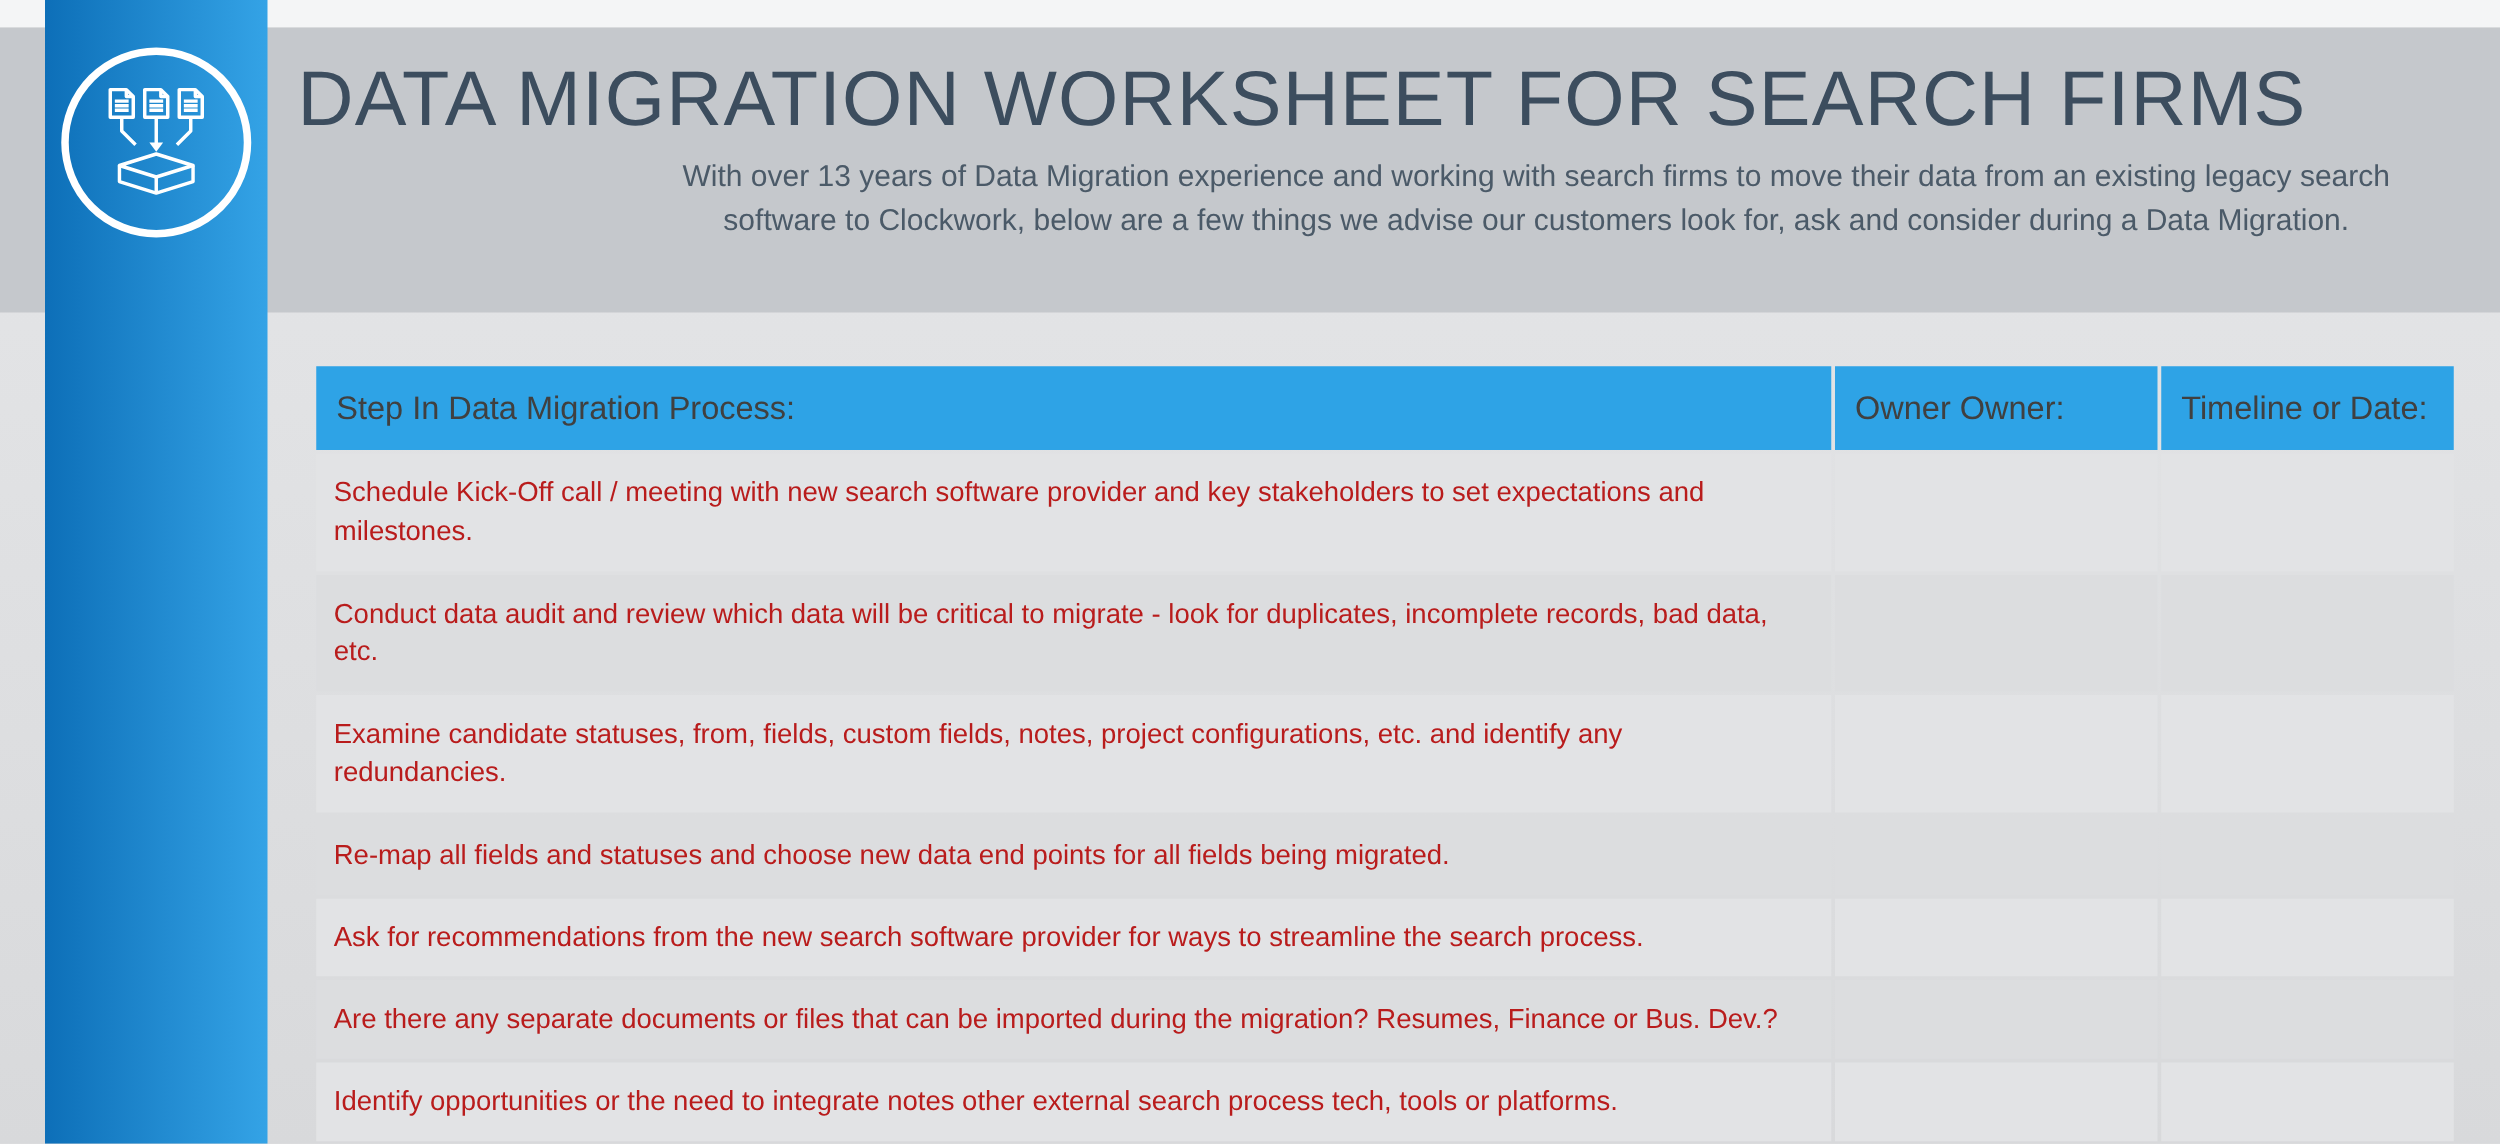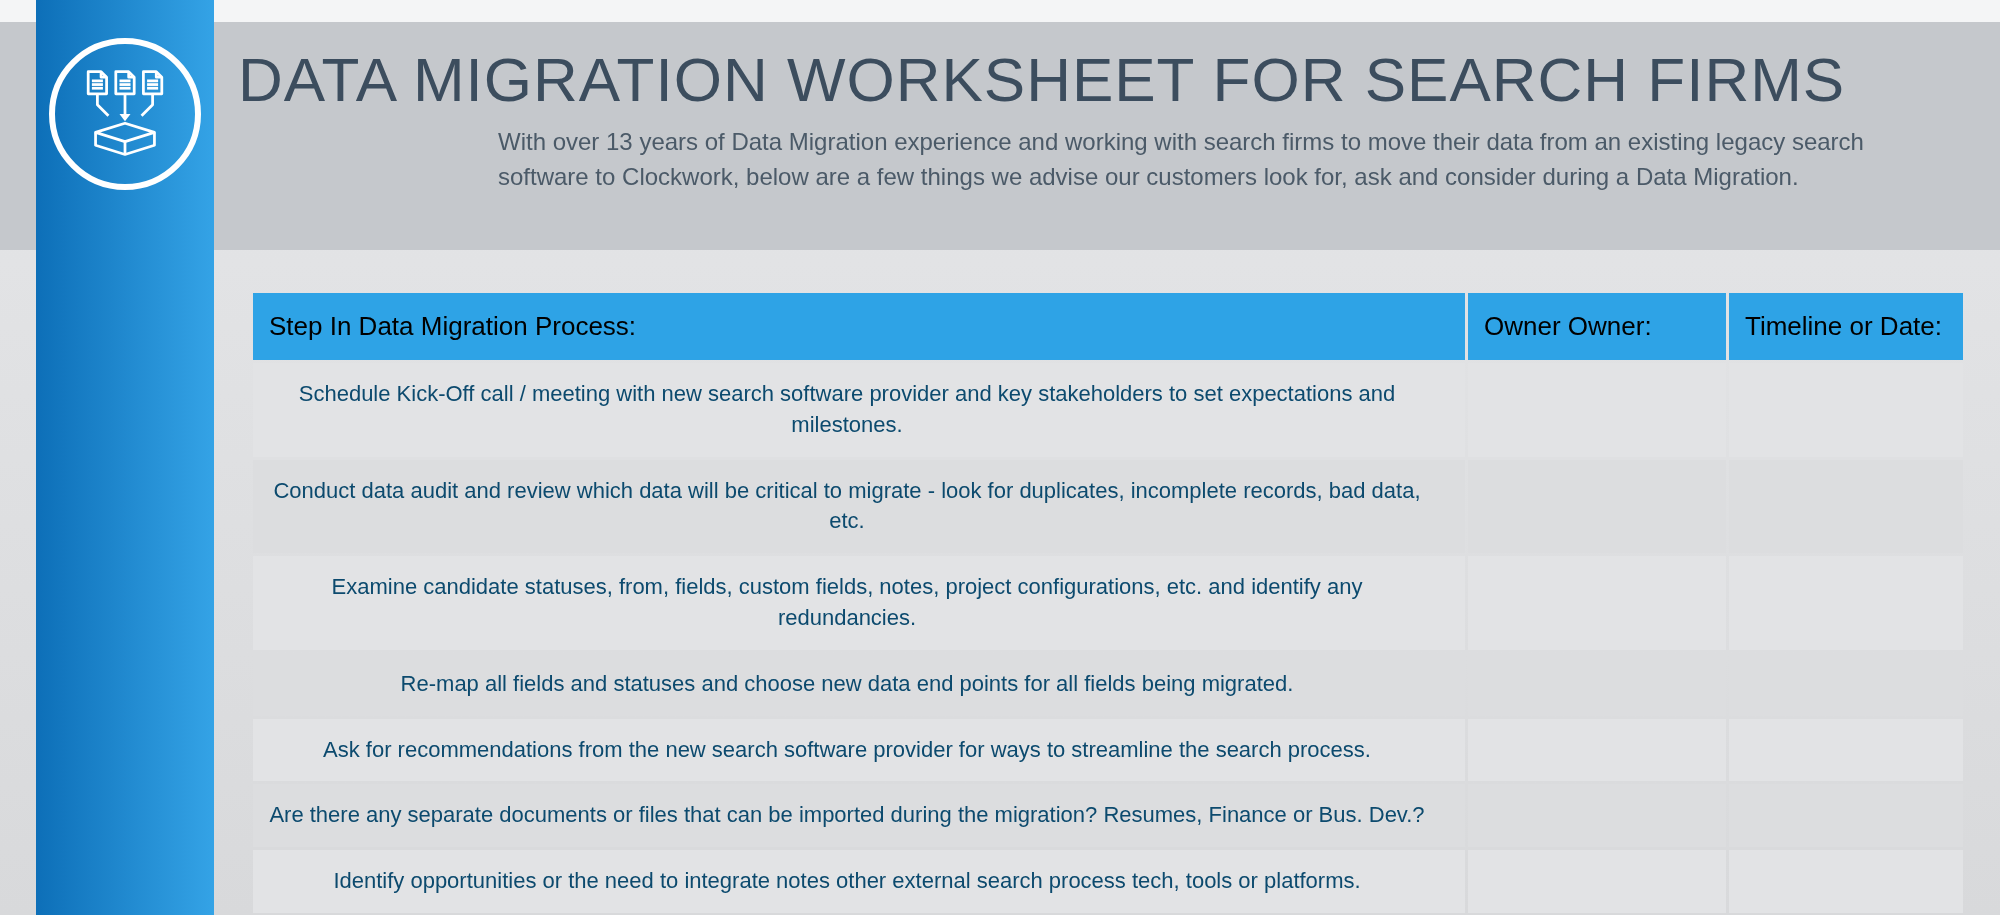--- a/index.html
+++ b/index.html
@@ -78,21 +78,21 @@
     font-weight: 400;
     letter-spacing: 1px;
     color: #3c4d5e;
   }
 
   .page-subtitle {
     margin: 0;
     font-size: 24px;
     line-height: 1.45;
     color: #4b5a68;
-    text-align: left;
+    text-align: center;
     padding-left: 260px;
   }
 
   
   .table-wrap {
     position: absolute;
     top: 290px;
     left: 250px;
     right: 40px;
     z-index: 3;
@@ -100,35 +100,34 @@
 
   table.worksheet {
     width: 100%;
     border-collapse: separate;
     border-spacing: 3px 3px;
     table-layout: fixed;
   }
 
   table.worksheet th {
     background: #2ea3e6;
-    color: #000000;
+    color: #404040;
     font-weight: 400;
     font-size: 26px;
     text-align: left;
     padding: 18px 16px;
   }
 
   table.worksheet td {
     background: #e2e3e5;
-    color: #0c4a6e;
+    color: #b91c1c;
     font-size: 22px;
     line-height: 1.4;
     padding: 16px 14px;
     vertical-align: middle;
-    text-align: center;
   }
 
   table.worksheet tbody tr:nth-child(even) td {
     background: #dcdddf;
   }
 
   col.col-step  { width: 1212px; }
   col.col-owner { width: 258px; }
   col.col-date  { width: 234px; }
 

